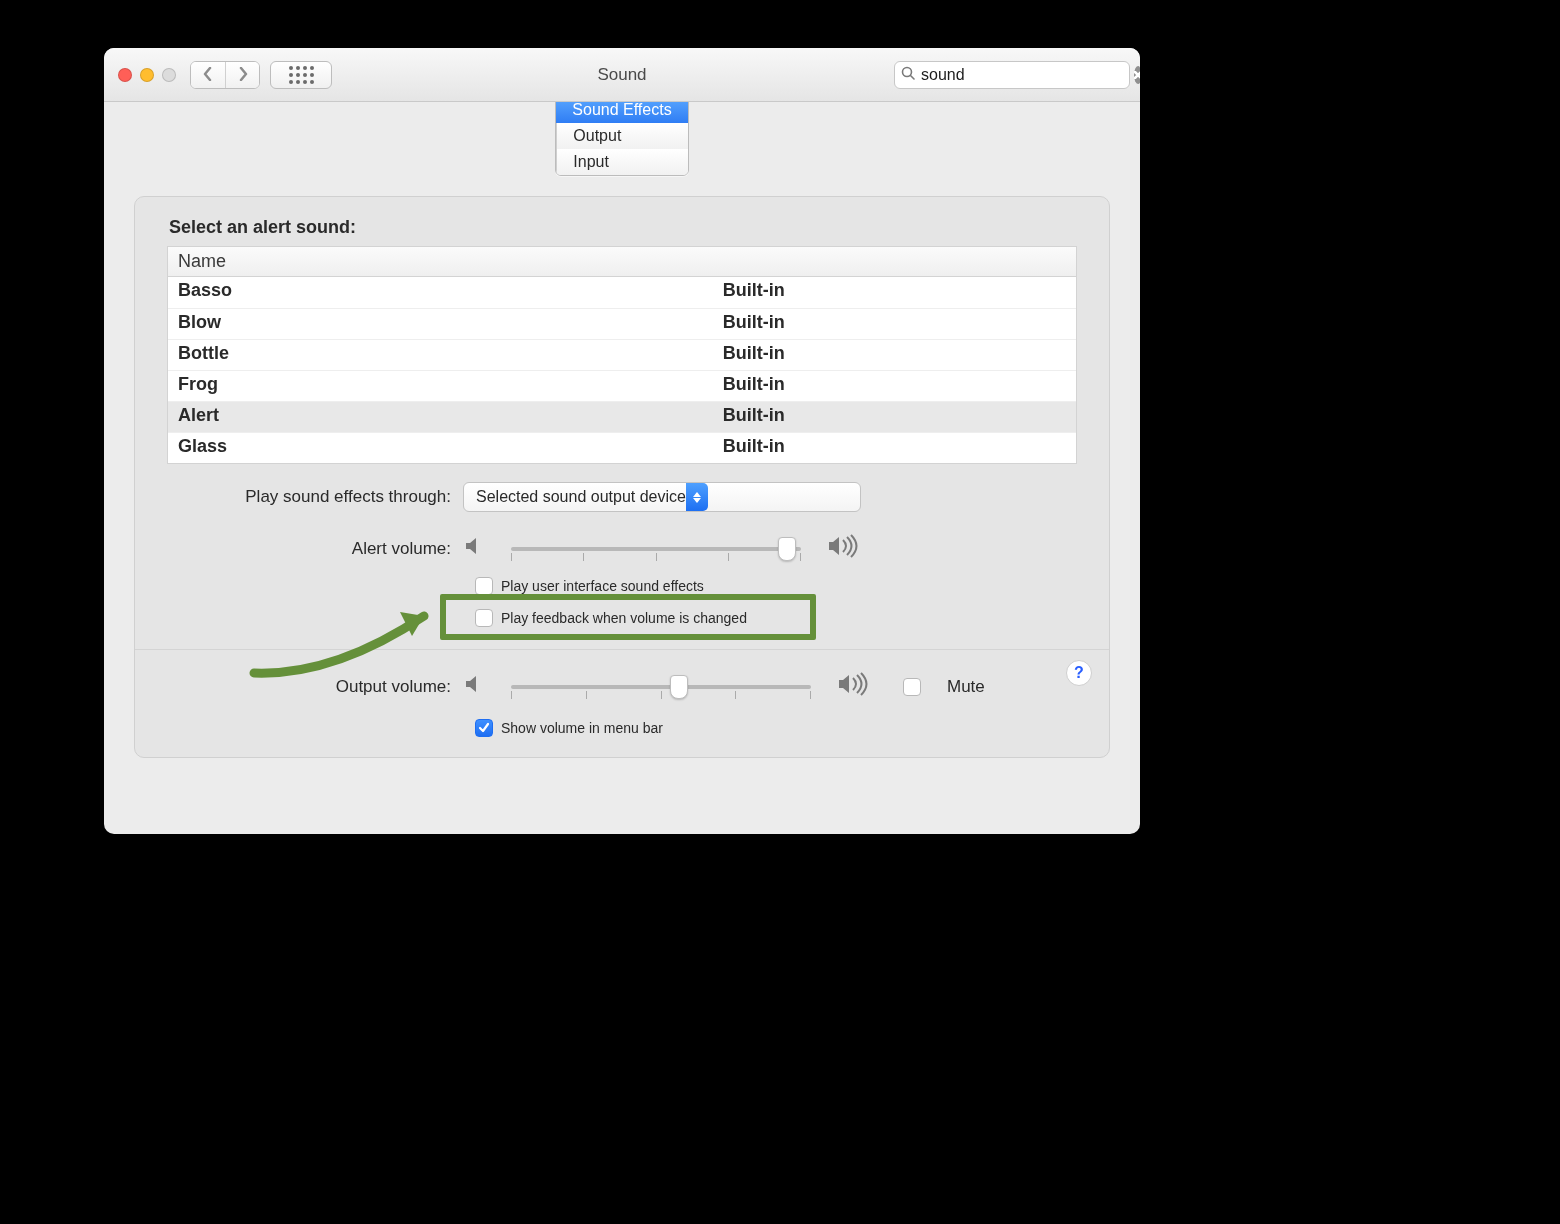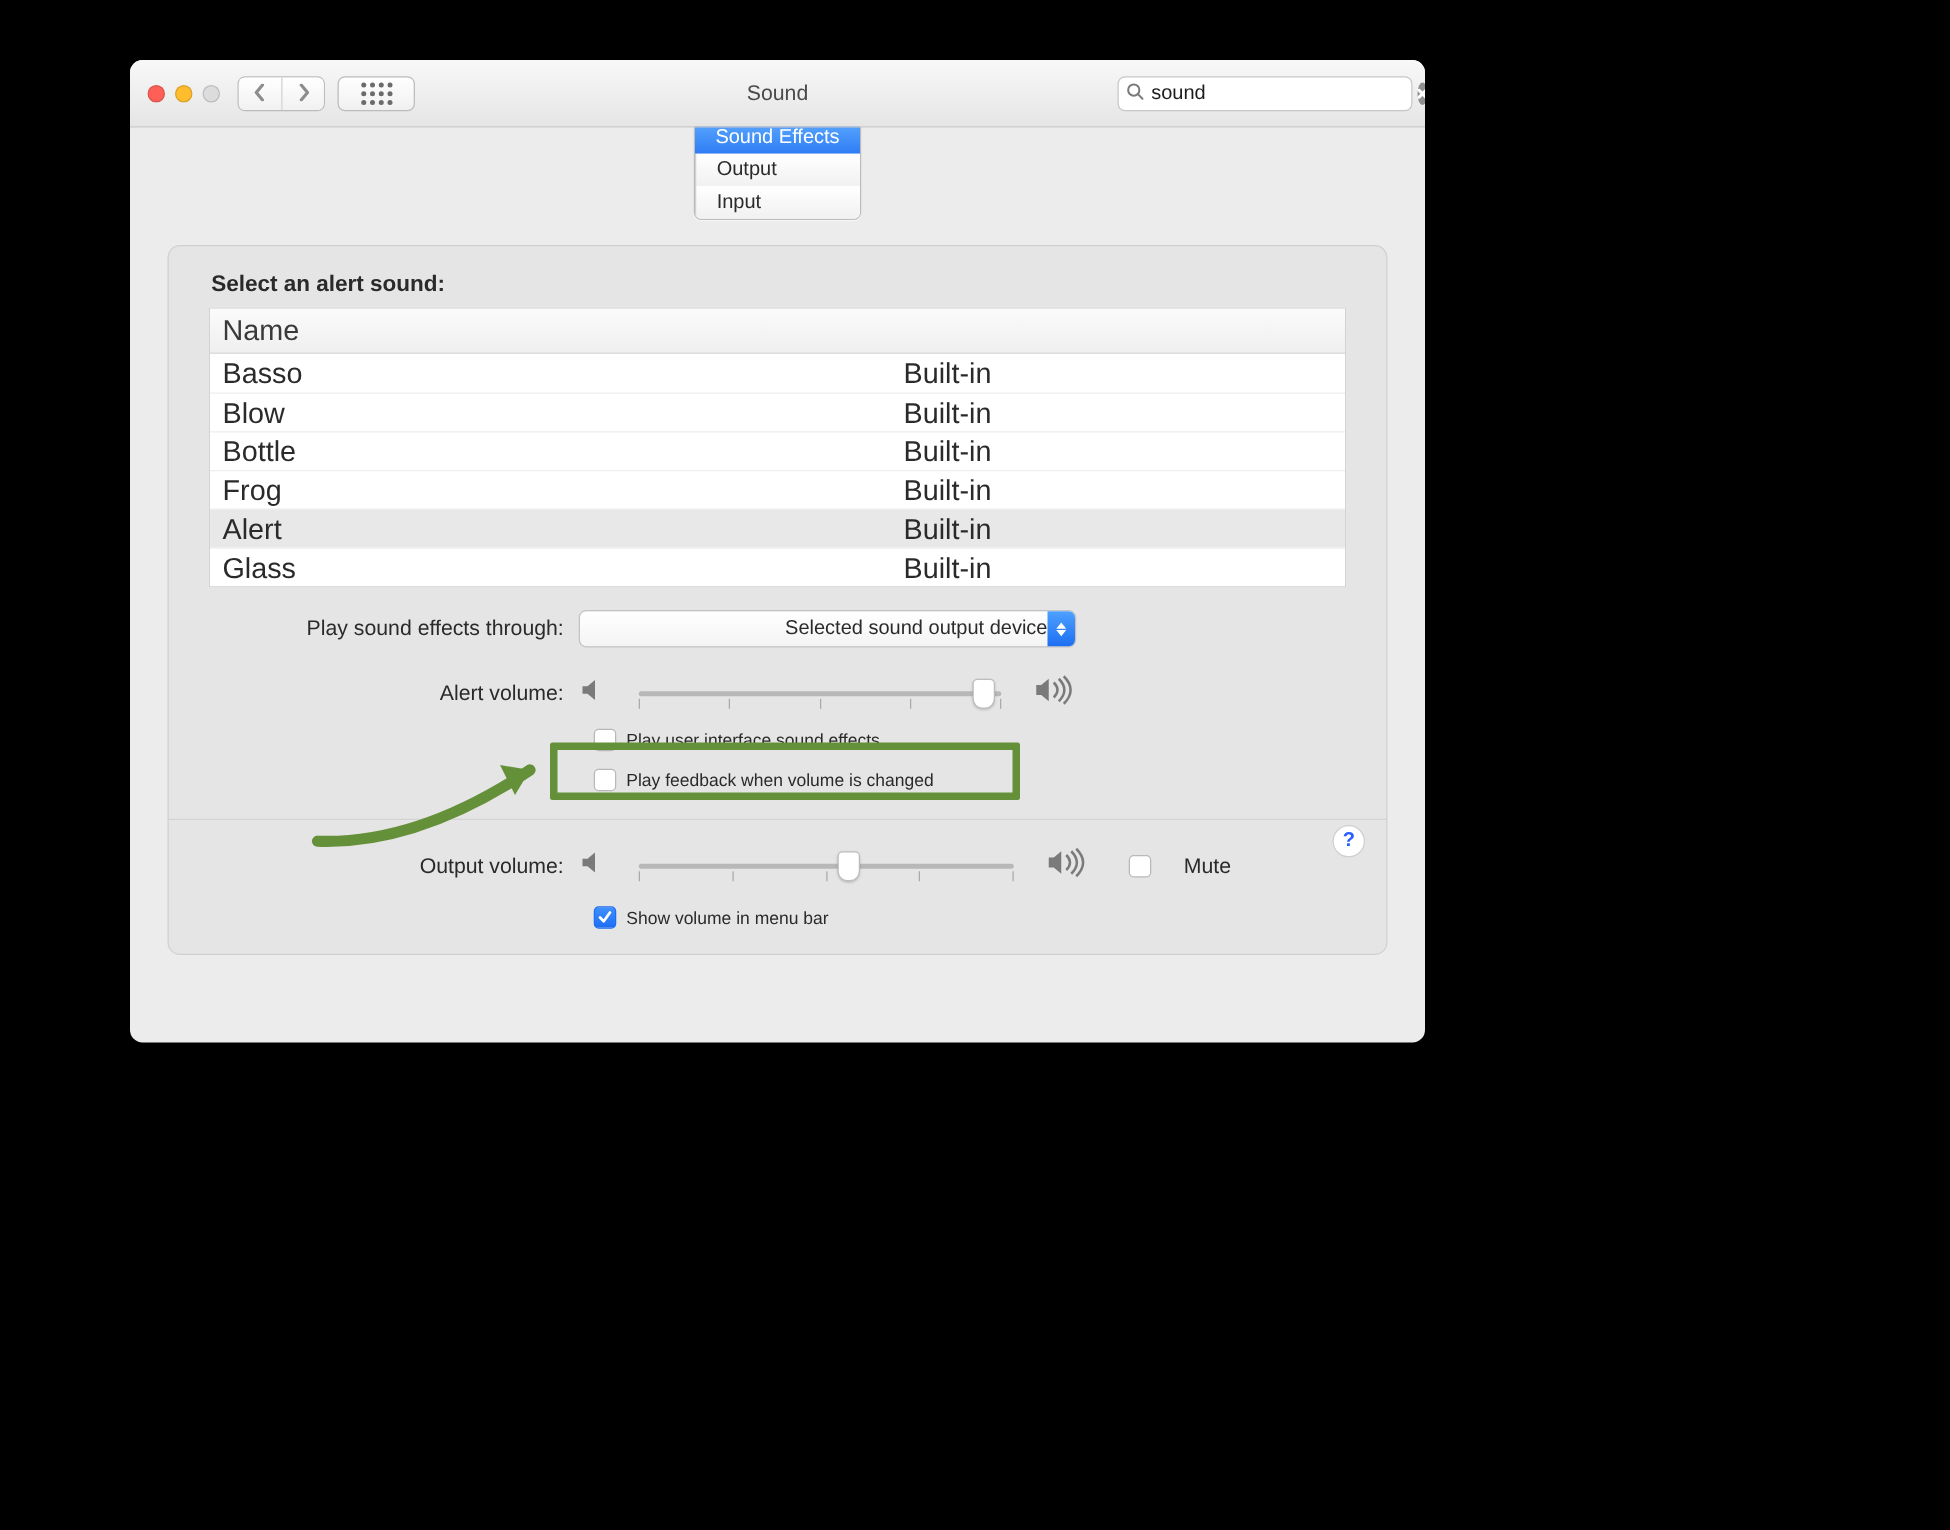--- a/index.html
+++ b/index.html
@@ -118,50 +118,50 @@
   .seg-btn:first-child { border-left:none; }
   .seg-btn.active {
     background: linear-gradient(#5aa7ff,#2f7df4);
     color:#fff;
   }
 
   .section-label { font-weight:600; font-size:18px; margin: 6px 0 8px 2px; }
 
   
   .table {
-    border:1px solid #d3d3d3; background:#fff; font-size:23px;
+    border:1px solid #d3d3d3; background:#fff; font-size:18px;
   }
   .table-header {
     display:flex; background:linear-gradient(#fbfbfb,#efefef);
     border-bottom:1px solid #d3d3d3;
   }
   .th {
     padding:4px 10px; color:#3a3a3a; font-weight:400;
   }
   .th + .th { border-left:1px solid #d8d8d8; }
   .col-name { flex: 0 0 60%; }
   .col-type { flex: 1; }
   .table-body .tr {
     display:flex; border-top:1px solid #eee;
-    height:31px; align-items:center;
+    height:31px; font-weight:bold;
   }
   .tr:first-child { border-top:none; }
   .td { padding: 3px 10px; }
   .tr.selected { background:#e8e8e8; }
 
   
   .form-row {
     display:flex; align-items:center; margin-top:18px;
   }
   .form-label {
     width: 296px; text-align:right; padding-right:12px; color:#2a2a2a; font-size:17px;
   }
   .select {
     flex:0 0 398px;
-    display:flex; align-items:center; justify-content:flex-end;
+    display:flex; align-items:center; justify-content:flex-start;
     height:30px; border:1px solid #c3c3c3; border-radius:6px; background:linear-gradient(#ffffff,#f4f4f4);
     padding-left:12px; font-size:16px;
   }
   .select-arrows {
     width:22px; height:28px; border-top-right-radius:5px; border-bottom-right-radius:5px;
     background: linear-gradient(#4ea0ff,#1d6ff2);
     display:flex; flex-direction:column; align-items:center; justify-content:center; gap:1px;
   }
   .select-arrows .up, .select-arrows .down {
     width:0; height:0; border-left:4px solid transparent; border-right:4px solid transparent;

